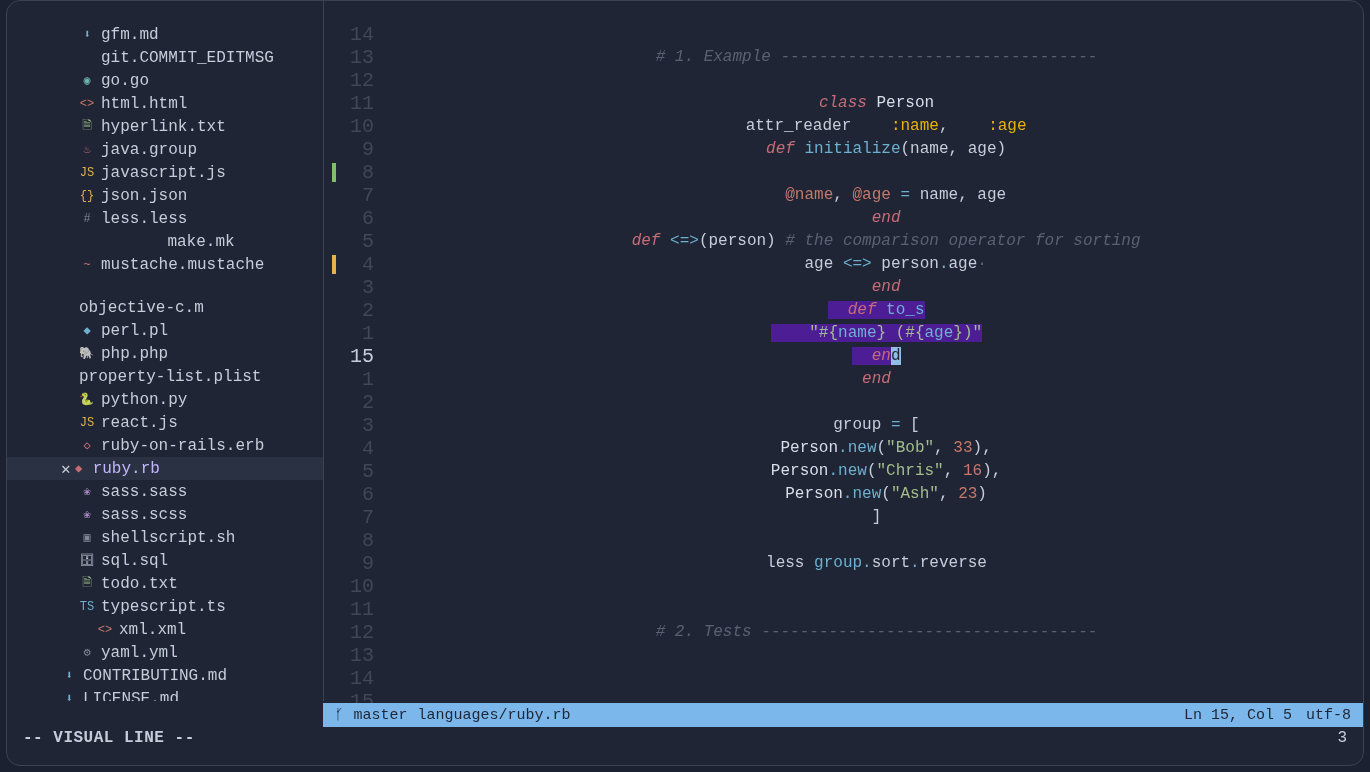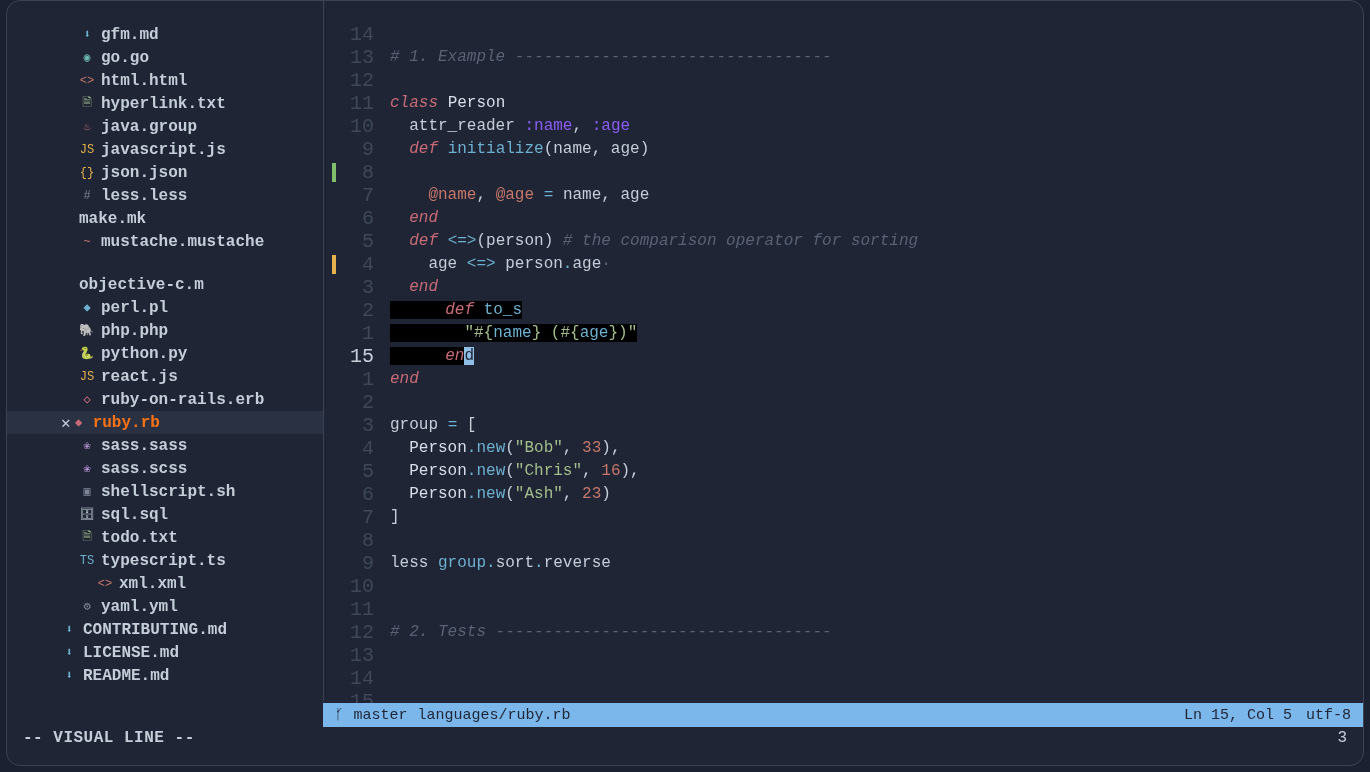--- a/index.html
+++ b/index.html
@@ -38,25 +38,25 @@
     white-space: nowrap;
   }
   .sidebar .file.top { padding-left: 54px; }
   .sidebar .file .icon {
     width: 16px;
     display: inline-block;
     text-align: center;
     font-size: 12px;
     margin-right: 6px;
   }
-  .sidebar .file .name { color: #c5cdd9; font-weight: bold; }
+  .sidebar .file .name { color: #c5cdd9; }
   .sidebar .file.selected {
     background: #2a3142;
   }
-  .sidebar .file.selected .name { color: #f97316; }
+  .sidebar .file.selected .name { color: #c4b5fd; }
 
   .divider {
     width: 1px;
     background: #3a4254;
   }
 
   .editor {
     flex: 1;
     padding-top: 22px;
     position: relative;
@@ -78,45 +78,44 @@
 
   .change-bar {
     position: absolute;
     left: 8px; width: 4px;
     background: #7fbf6e;
   }
   .change-bar.mod { background: #e3b24d; }
 
   .code {
     position: absolute;
-    left: 66px; top: 22px; right: 0;
+    left: 66px; top: 22px; right: 0; text-align: center;
   }
   .code-row {
     height: 23px;
     line-height: 23px;
     white-space: pre;
     font-size: 16px;
   }
   .comment { color: #5a6174; font-style: italic; }
   .kw      { color: #c76b77; font-style: italic; }
   .const   { color: #d8dee9; }
   .fn      { color: #6db0d0; }
-  .sym     { color: #8b5cf6; }
+  .sym     { color: #eab308; margin-left: 30px; }
   .op      { color: #6db0d0; }
   .var     { color: #c5776b; }
   .str     { color: #a3be8c; }
   .num     { color: #c5776b; }
   .punct   { color: #6db0d0; }
   .plain   { color: #c5cdd9; }
   .interp  { color: #6db0d0; }
   .mark    { color: #5a6174; }
 
   .vsel {
-    background: #000000;
-    padding-left: 36px;
+    background: #4c1d95;
   }
   .cursor {
     background: #8fbfe6;
     color: #1f2534;
   }
 
   .statusbar {
     position: absolute;
     left: 316px; right: 0; bottom: 38px;
     height: 24px;
@@ -160,20 +159,24 @@
 
 <div class="frame">
   <div class="content">
 
     <div class="sidebar" id="sidebar">
         <div class="file" style="padding-left: 72px;">
           <span class="icon ic-blue">⬇</span>
           <span class="name">gfm.md</span>
         </div>
         <div class="file" style="padding-left: 72px;">
+          <span class="icon ic-grey"></span>
+          <span class="name">git.COMMIT_EDITMSG</span>
+        </div>
+        <div class="file" style="padding-left: 72px;">
           <span class="icon ic-cyan">◉</span>
           <span class="name">go.go</span>
         </div>
         <div class="file" style="padding-left: 72px;">
           <span class="icon ic-orange">&lt;&gt;</span>
           <span class="name">html.html</span>
         </div>
         <div class="file" style="padding-left: 72px;">
           <span class="icon ic-green">🗎</span>
           <span class="name">hyperlink.txt</span>
@@ -187,37 +190,40 @@
           <span class="name">javascript.js</span>
         </div>
         <div class="file" style="padding-left: 72px;">
           <span class="icon ic-yellow">{}</span>
           <span class="name">json.json</span>
         </div>
         <div class="file" style="padding-left: 72px;">
           <span class="icon ic-grey">#</span>
           <span class="name">less.less</span>
         </div>
-        <div class="file" style="padding-left: 72px;">
+        <div class="file" style="padding-left: 72px; justify-content: center;">
           <span class="name">make.mk</span>
         </div>
         <div class="file" style="padding-left: 72px;">
           <span class="icon ic-orange">~</span>
           <span class="name">mustache.mustache</span>
         </div>
         <div class="file" style="padding-left: 72px; margin-top: 20px;">
           <span class="name">objective-c.m</span>
         </div>
         <div class="file" style="padding-left: 72px;">
           <span class="icon ic-blue">◆</span>
           <span class="name">perl.pl</span>
         </div>
         <div class="file" style="padding-left: 72px;">
           <span class="icon ic-purple">🐘</span>
           <span class="name">php.php</span>
+        </div>
+        <div class="file" style="padding-left: 72px;">
+          <span class="name">property-list.plist</span>
         </div>
         <div class="file" style="padding-left: 72px;">
           <span class="icon ic-yellow">🐍</span>
           <span class="name">python.py</span>
         </div>
         <div class="file" style="padding-left: 72px;">
           <span class="icon ic-yellow">JS</span>
           <span class="name">react.js</span>
         </div>
         <div class="file" style="padding-left: 72px;">

